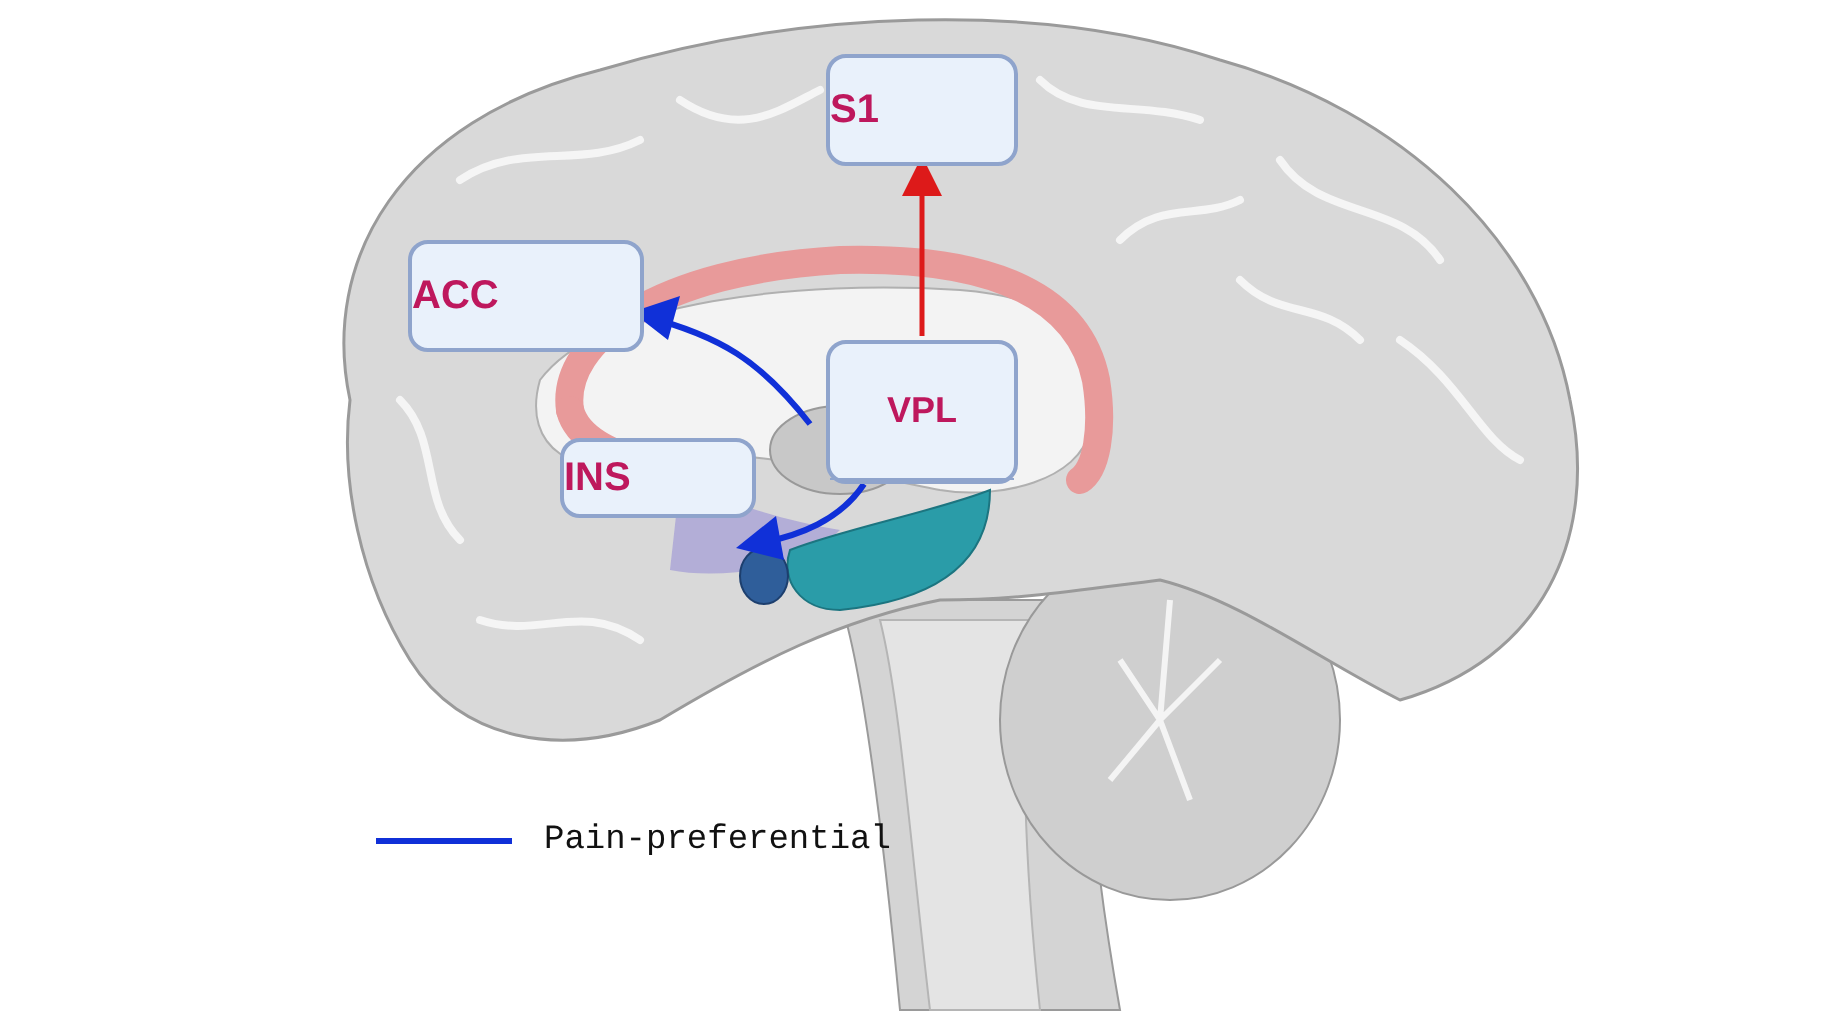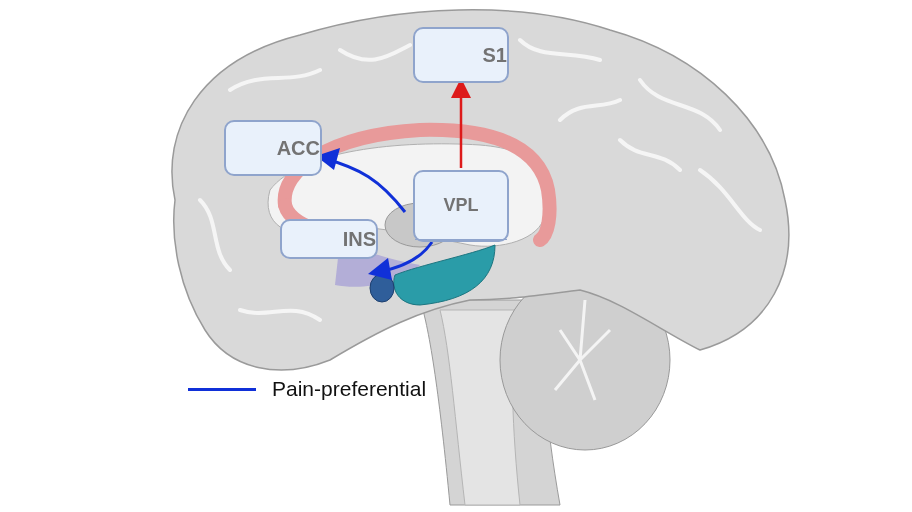--- a/index.html
+++ b/index.html
@@ -1,26 +1,26 @@
 <!DOCTYPE html>
 <html><head>
 <meta charset="utf-8">
 <style>
   html, body { margin:0; padding:0; background:#ffffff; }
   body { width:912px; height:512px; position:relative; overflow:hidden; font-family:"Liberation Sans", sans-serif; }
   #brain-svg { position:absolute; left:0; top:0; width:912px; height:512px; }
   .region-box {
     position:absolute; background:#e9f1fb; border:2px solid #8fa4cc; border-radius:10px;
-    box-sizing:border-box; display:flex; align-items:center; justify-content:flex-end;
-    font-family:"Liberation Sans", sans-serif; font-weight:bold; font-size:20px; color:#737373;
+    box-sizing:border-box; display:flex; align-items:center; justify-content:flex-start;
+    font-family:"Liberation Sans", sans-serif; font-weight:bold; font-size:20px; color:#be185d;
   }
   .split-box { flex-direction:column; }
   .split-box .half { flex:1; width:100%; display:flex; align-items:center; justify-content:center; font-size:18px; }
   .split-box .divider { width:100%; height:1px; background:#8fa4cc; }
-  .legend { position:absolute; left:188px; top:371px; font-family:Liberation Sans, sans-serif; font-size:21px; color:#111; }
+  .legend { position:absolute; left:188px; top:402px; font-family:Liberation Mono, monospace; font-size:17px; color:#111; }
   .legend-row { display:flex; align-items:center; height:36px; }
   .legend-line { width:68px; height:3px; margin-right:16px; }
 </style>
 </head>
 <body>
 
 <svg id="brain-svg" viewBox="0 0 912 512">
   <defs>
     <marker id="arrow-red" markerWidth="8" markerHeight="8" refX="4" refY="4" orient="auto">
       <path d="M0,0 L8,4 L0,8 z" fill="#dd1a1a"></path>
@@ -52,21 +52,21 @@
   <line x1="461" y1="168" x2="461" y2="88" stroke="#dd1a1a" stroke-width="2.5" marker-end="url(#arrow-red)"></line>
   <path d="M405,212 C380,180 360,168 322,158" stroke="#1030d8" stroke-width="3" fill="none"></path>
   <path d="M316,156 L340,148 L334,170 Z" fill="#1030d8"></path>
   <path d="M432,242 C420,260 400,268 378,272" stroke="#1030d8" stroke-width="3" fill="none"></path>
   <path d="M368,274 L388,258 L392,280 Z" fill="#1030d8"></path>
 </svg>
 
 <div class="region-box" style="left:413px;top:27px;width:96px;height:56px;">
   <span>S1</span>
 </div>
-<div class="region-box" style="left:224px;top:120px;width:98px;height:56px;">
+<div class="region-box" style="left:204px;top:120px;width:118px;height:56px;">
   <span>ACC</span>
 </div>
 <div class="region-box" style="left:280px;top:219px;width:98px;height:40px;">
   <span>INS</span>
 </div>
 <div class="region-box split-box" style="left:413px;top:170px;width:96px;height:72px;">
   <div class="half">VPL</div>
   <div class="divider"></div>
 </div>
 

